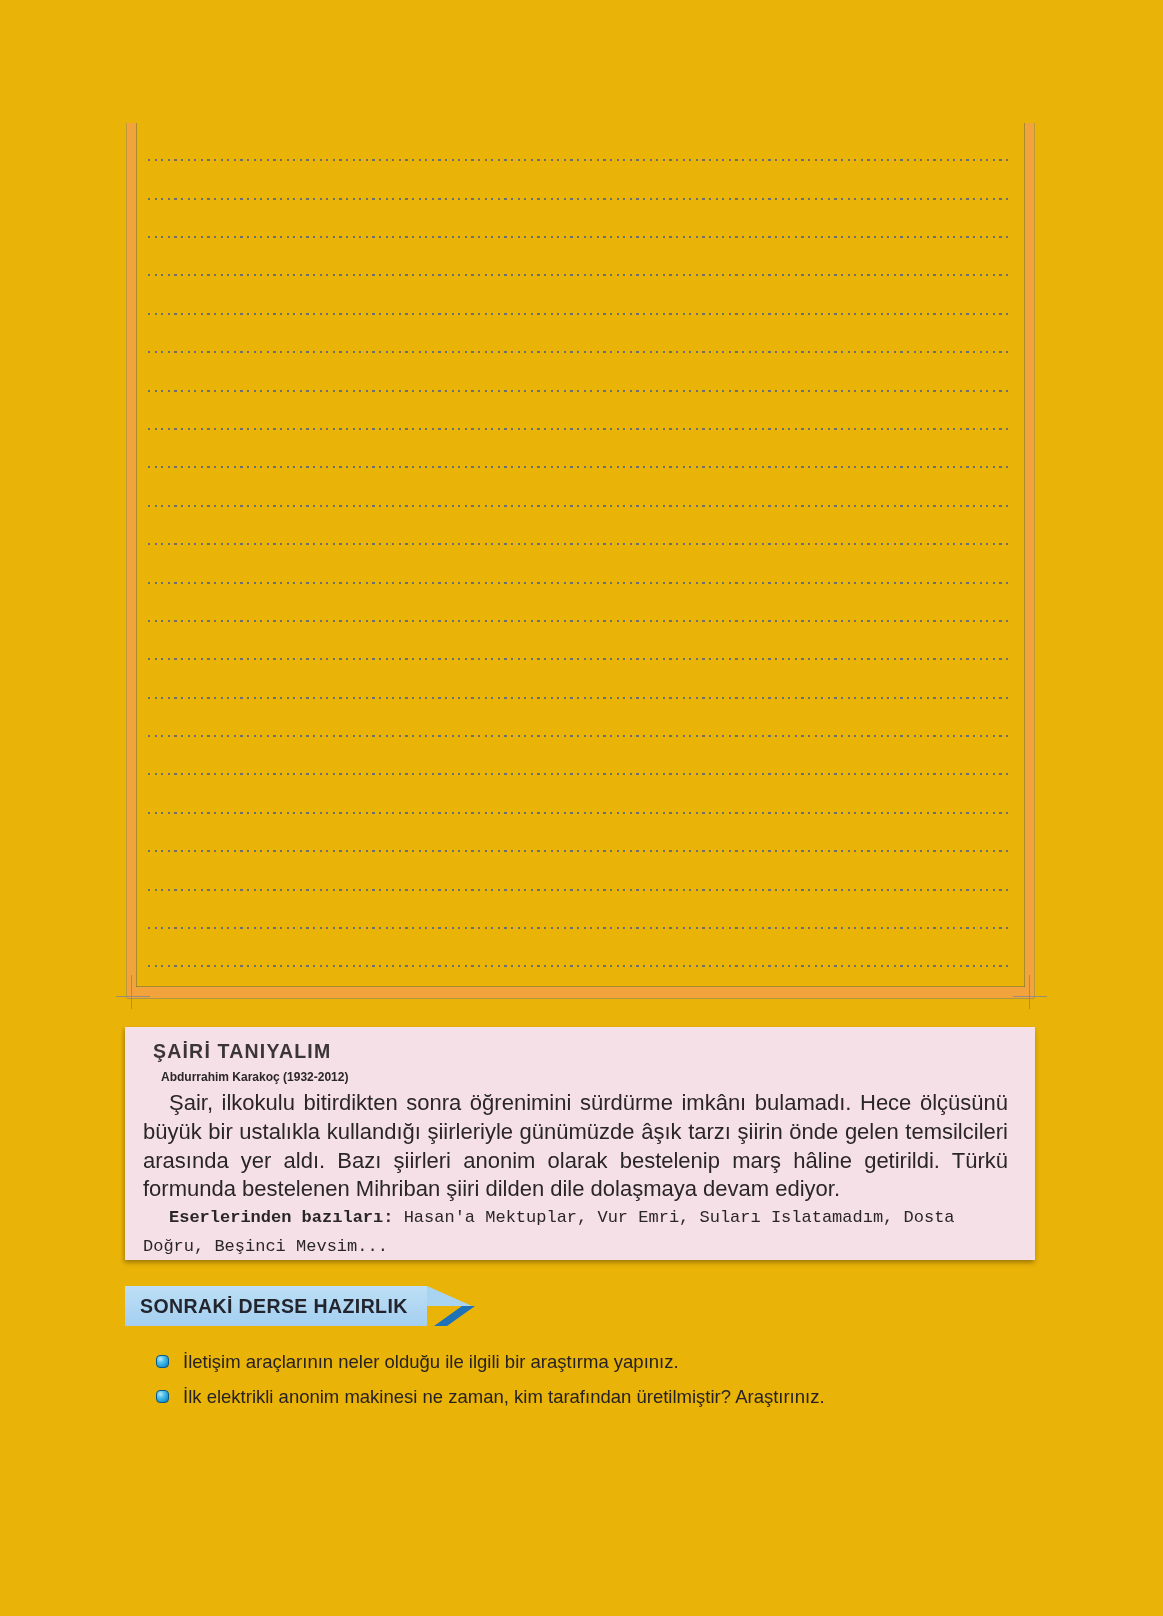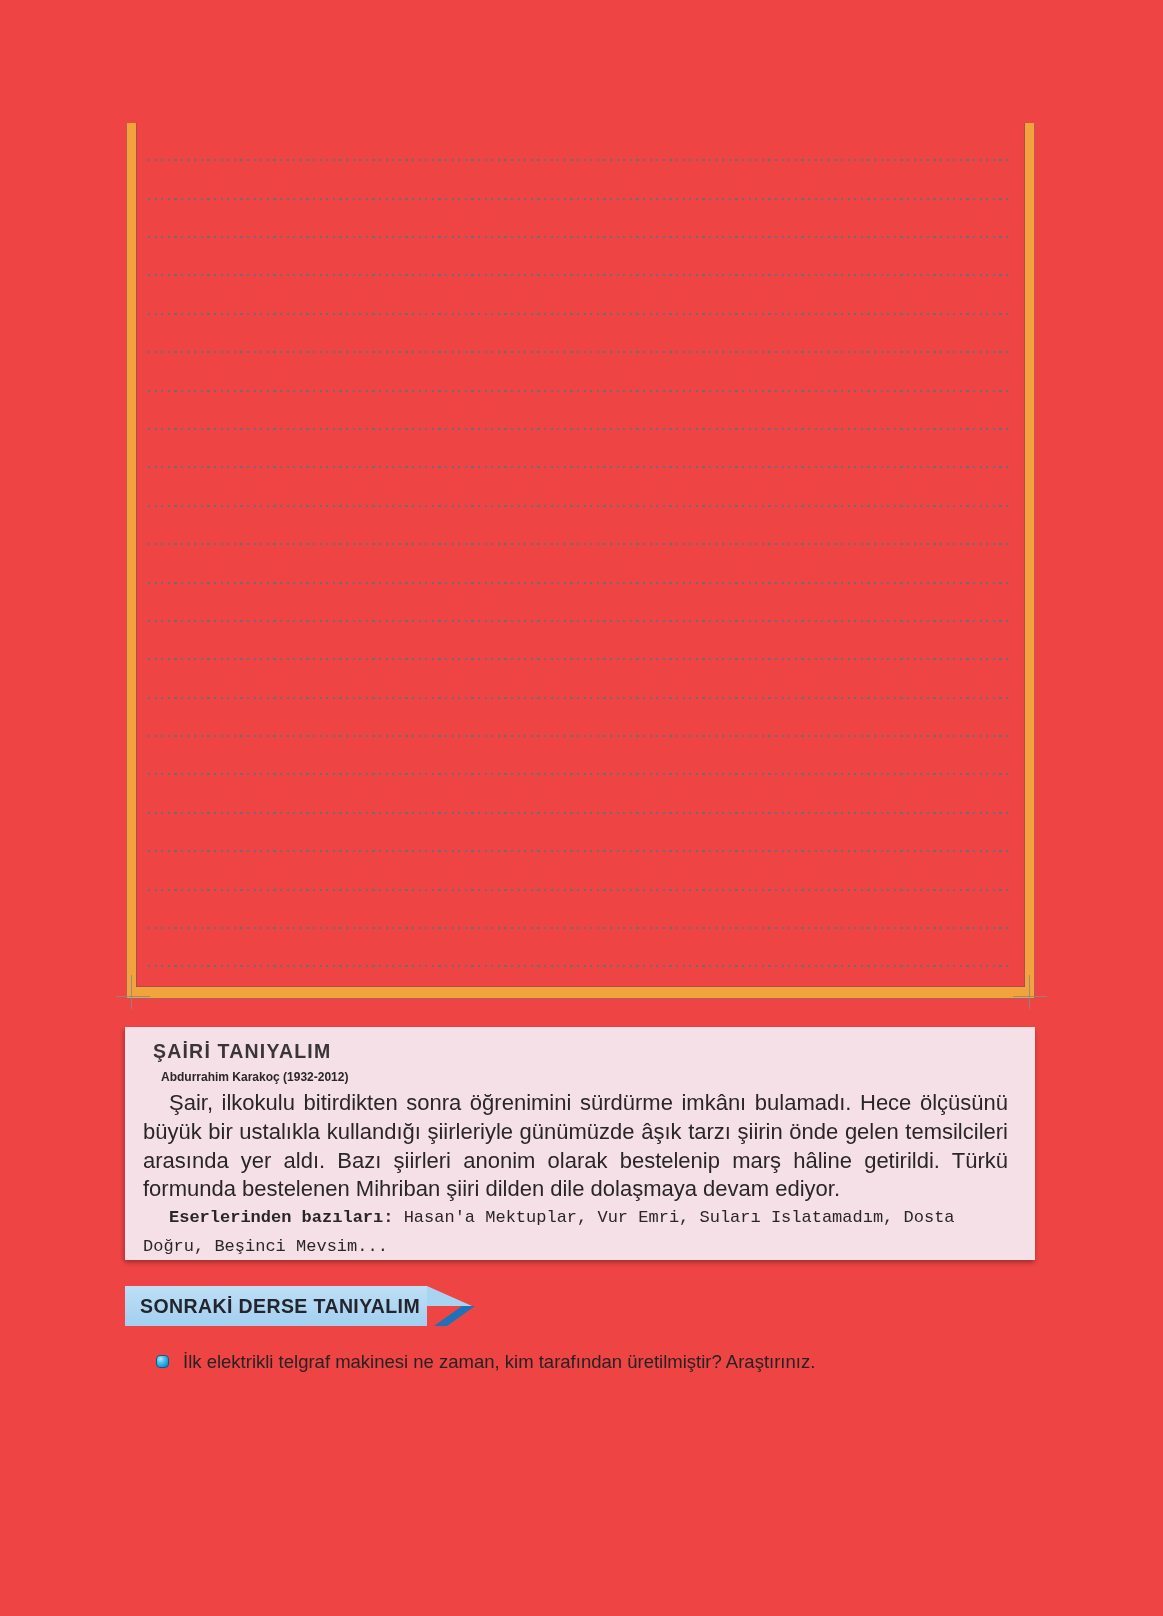--- a/index.html
+++ b/index.html
@@ -1,19 +1,19 @@
 <!DOCTYPE html>
 <html><head>
 <meta charset="utf-8">
 <style>
   html,body { margin:0; padding:0; background:#ffffff; }
   .page {
     position:relative;
     width:1163px; height:1616px;
-    background:#ef4444;
+    background:#eab308;
     font-family:"Liberation Sans", sans-serif;
     overflow:hidden;
   }
 
   
   .writing-box {
     position:absolute; left:127px; top:123px;
     width:907px; height:875px;
     box-sizing:border-box;
     border-left:9px solid #F2A33C;
@@ -136,28 +136,32 @@
   <div class="tick h" style="left:1013px;"></div>
 
   <div class="poet-box">
     <h3 class="poet-title">ŞAİRİ TANIYALIM</h3>
     <div class="poet-name">Abdurrahim Karakoç (1932-2012)</div>
     <p class="poet-bio">Şair, ilkokulu bitirdikten sonra öğrenimini sürdürme imkânı bulamadı. Hece ölçüsünü büyük bir ustalıkla kullandığı şiirleriyle günümüzde âşık tarzı şiirin önde gelen temsilcileri arasında yer aldı. Bazı şiirleri anonim olarak bestelenip marş hâline getirildi. Türkü formunda bestelenen Mihriban şiiri dilden dile dolaşmaya devam ediyor.</p>
     <p class="poet-works"><span class="works-label">Eserlerinden bazıları:</span><span> Hasan'a Mektuplar, Vur Emri, Suları Islatamadım, Dosta Doğru, Beşinci Mevsim...</span></p>
   </div>
 
   <div class="next-banner">
-    <div class="banner-rect">SONRAKİ DERSE TANIYALIM</div>
+    <div class="banner-rect">SONRAKİ DERSE HAZIRLIK</div>
     <svg class="banner-arrow" viewBox="0 0 52 40" xmlns="http://www.w3.org/2000/svg">
       <polygon points="0,0 45,20 0,20" fill="#A9D4F1"></polygon>
       <polygon points="7,40 20,40 48,20 35,20" fill="#1E72B8"></polygon>
     </svg>
   </div>
 
   <div class="prep-list">
       <div class="prep-row">
         <span class="bullet-icon"></span>
-        <span class="prep-text">İlk elektrikli telgraf makinesi ne zaman, kim tarafından üretilmiştir? Araştırınız.</span>
+        <span class="prep-text">İletişim araçlarının neler olduğu ile ilgili bir araştırma yapınız.</span>
+      </div>
+      <div class="prep-row">
+        <span class="bullet-icon"></span>
+        <span class="prep-text">İlk elektrikli anonim makinesi ne zaman, kim tarafından üretilmiştir? Araştırınız.</span>
       </div>
     </div>
 
 
 </div>
 
 </body></html>

